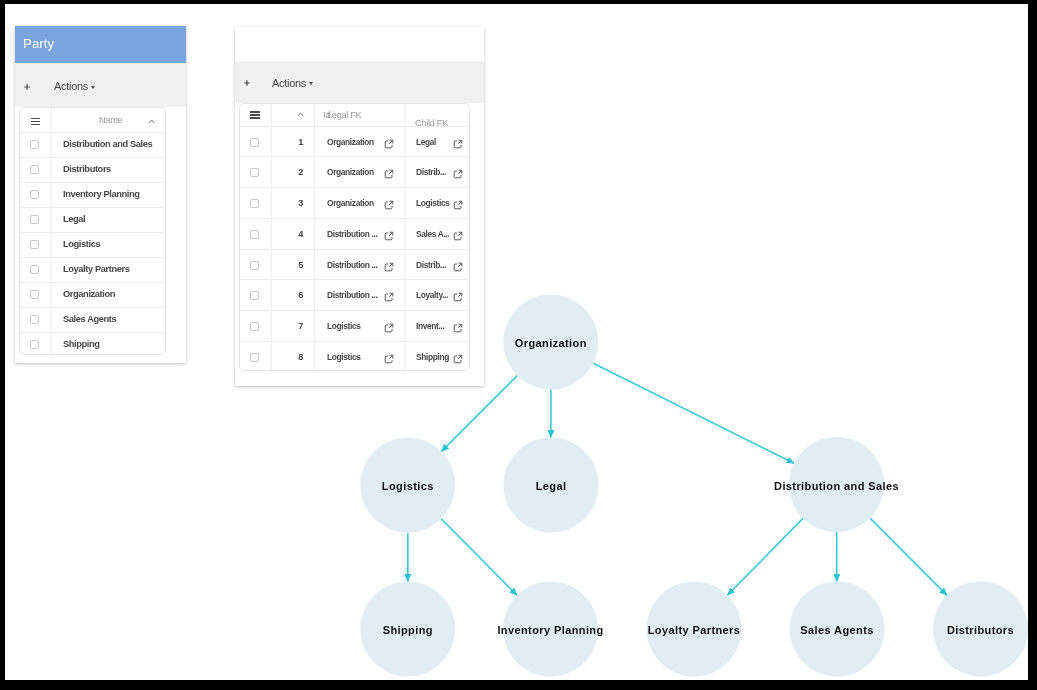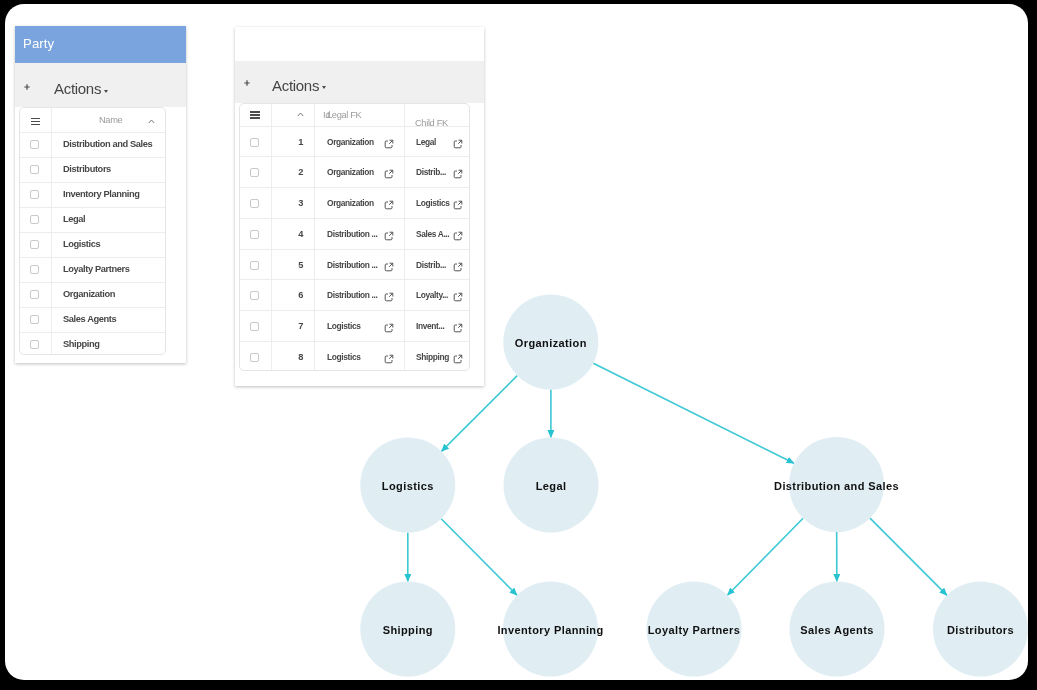--- a/index.html
+++ b/index.html
@@ -1,24 +1,24 @@
 <!DOCTYPE html>
 <html><head>
 <meta charset="utf-8">
 <style>
   html,body{margin:0;padding:0;}
   body{width:1037px;height:690px;background:#000;position:relative;overflow:hidden;
        font-family:"Liberation Sans", sans-serif;}
-  #content{position:absolute;left:5px;top:4px;width:1023px;height:676px;background:#fff;border-radius:19px;}
+  #content{position:absolute;left:5px;top:4px;width:1023px;height:676px;background:#fff;}
   .panel{position:absolute;background:#fff;box-shadow:0 1px 3px rgba(0,0,0,.25);}
   .phead{position:absolute;left:0;top:0;right:0;background:#7aa4dd;color:#fff;}
   .phead span{position:absolute;left:8px;font-size:13.2px;letter-spacing:.1px;}
   .toolbar{position:absolute;left:0;right:0;background:#f0f0f0;color:#4a4a4a;}
   .plus{position:absolute;}
-  .actions{position:absolute;font-size:15px;color:#454545;letter-spacing:-.3px;text-align:center;}
+  .actions{position:absolute;font-size:11px;color:#454545;letter-spacing:-.3px;text-align:center;}
   .actions .car{display:inline-block;width:0;height:0;border-top:3.2px solid #4a4a4a;border-left:2.8px solid transparent;border-right:2.8px solid transparent;margin-left:3px;vertical-align:1.5px;}
   .card{position:absolute;background:#fff;border:1px solid #e5e5e5;border-radius:5px;box-sizing:border-box;}
   .hrow{position:absolute;left:0;right:0;top:0;color:#9b9b9b;}
   .vline{position:absolute;top:0;bottom:0;width:1px;background:#ededed;}
   .row{position:absolute;left:0;right:0;border-top:1px solid #ececec;}
   .cb{position:absolute;width:7px;height:7px;border:1px solid #c9c9c9;border-radius:2px;background:#fff;}
   .rtxt{position:absolute;font-size:9.3px;font-weight:bold;letter-spacing:-.4px;color:#474747;white-space:nowrap;}
   .htxt{position:absolute;font-size:9.3px;letter-spacing:-.35px;color:#9b9b9b;white-space:nowrap;}
   .ham{position:absolute;}
   .ham div{height:1.5px;background:#4c4c4c;margin-bottom:1.6px;}

